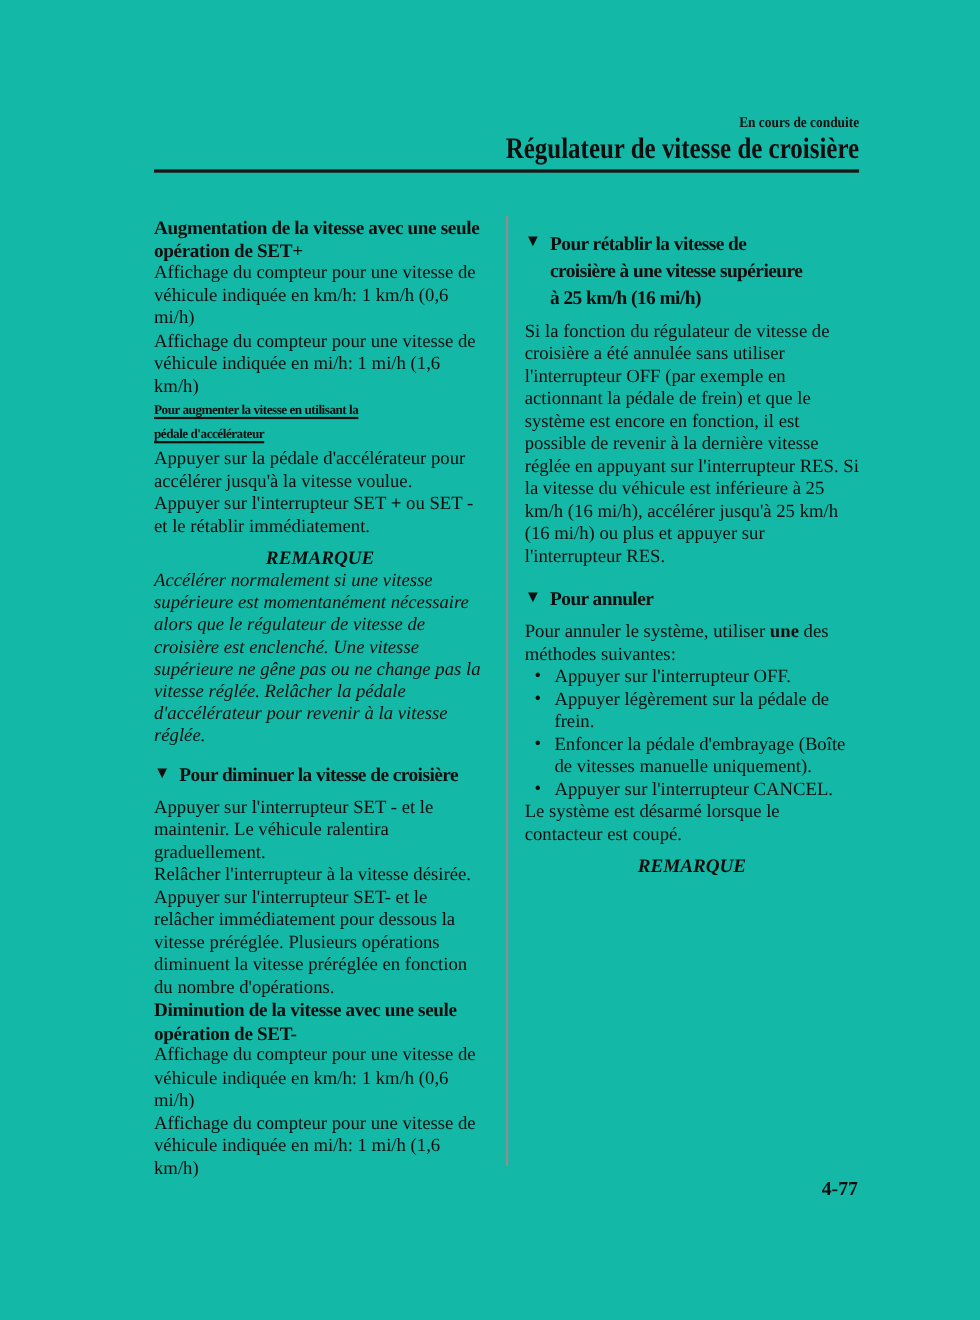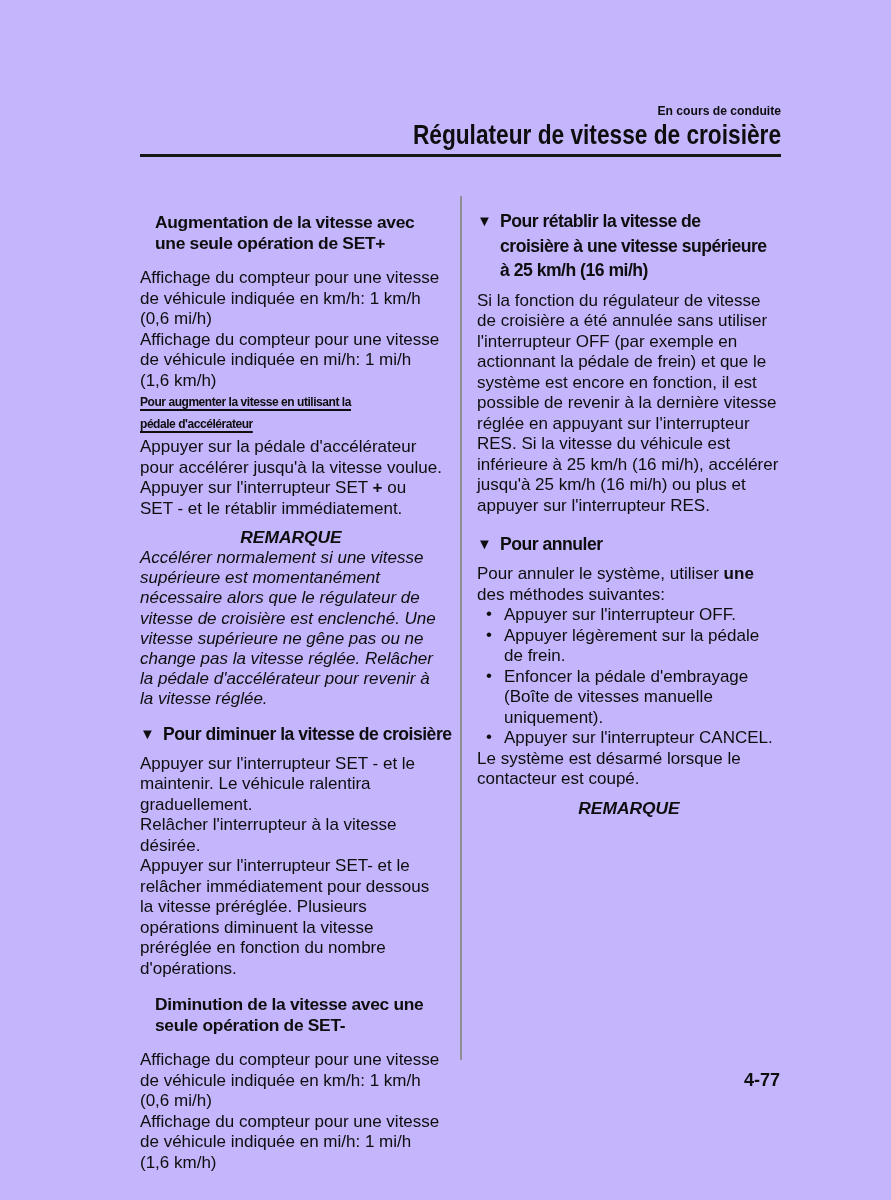--- a/index.html
+++ b/index.html
@@ -1,38 +1,38 @@
 <!DOCTYPE html>
 <html><head>
 <meta charset="utf-8">
 <style>
   html,body { margin:0; padding:0; background:#e8e8e8; }
   .page {
     position:relative; width:891px; height:1200px; margin:0 auto;
-    background:#c4b5fd; color:#0e0e0e;
-    font-family:Liberation Sans, sans-serif;
+    background:#14b8a6; color:#0e0e0e;
+    font-family:Liberation Serif, serif;
     overflow:hidden;
   }
 
   
   .header { position:absolute; left:140px; top:103px; width:641px; text-align:right; }
   .eyebrow { font-weight:bold; font-size:13.5px; line-height:15px;
              transform:scaleX(0.9); transform-origin:100% 50%; }
   .title   { margin:1px 0 0; font-weight:bold; font-size:27px; line-height:32px;
              transform:scaleX(0.84); transform-origin:100% 50%; white-space:nowrap; }
   .rule    { margin-top:3px; border-bottom:3.5px solid #171717; }
 
   
   .divider { position:absolute; left:460px; top:196px; width:2px; height:864px; background:#8f8f8f; }
   .col { position:absolute; top:197px; font-size:17px; line-height:20.5px; }
   .col-left  { left:140px; width:302px; }
   .col-right { left:477px; width:304px; }
   .col p { margin:0; }
 
-  .runin { margin:15px; font-size:17.4px; font-weight:bold; line-height:20.5px; letter-spacing:-0.3px; }
+  .runin { margin:0; font-size:17.4px; font-weight:bold; line-height:20.5px; letter-spacing:-0.3px; }
 
   .h-underline { margin:0 0 2px; font-size:12px; font-weight:bold; line-height:22px; letter-spacing:-0.45px; }
   .h-underline .hline { display:block; white-space:nowrap; text-decoration:underline;
                         text-decoration-thickness:1.6px; text-underline-offset:3px; }
 
   .tri { display:flex; margin:12px 0 8px; font-size:17.6px; font-weight:bold;
          line-height:24px; letter-spacing:-0.5px; }
   .tri .marker { flex:0 0 23px; font-size:15px; line-height:23px; letter-spacing:0; }
   .tri .one-line { white-space:nowrap; }
   .head3 .hline { display:block; white-space:nowrap; line-height:24.5px; }

